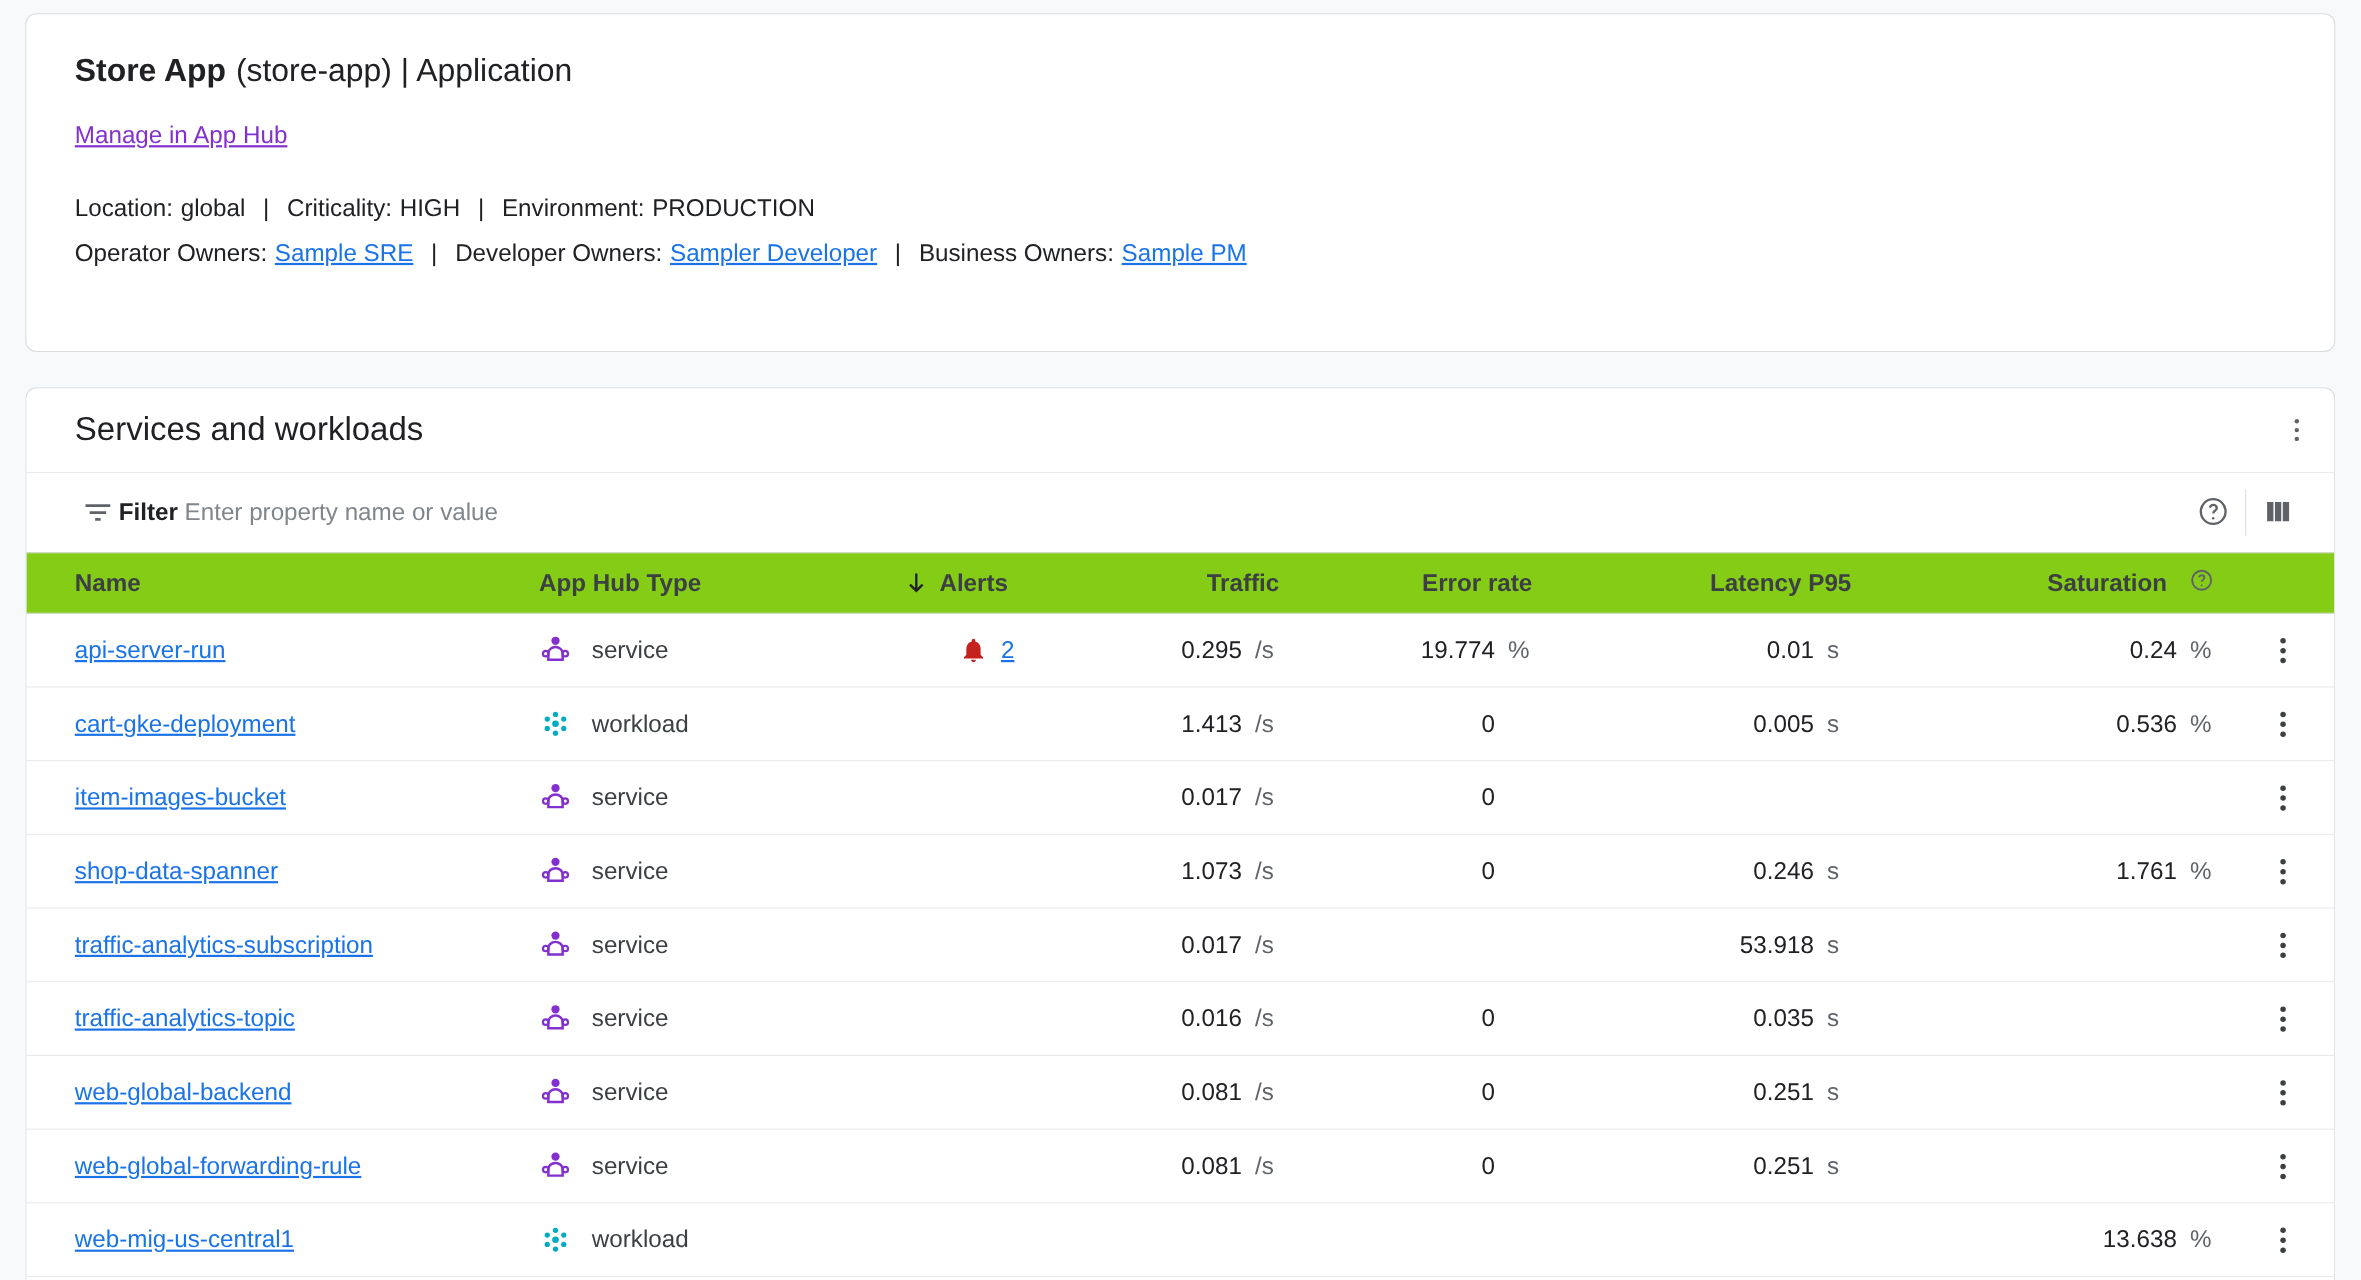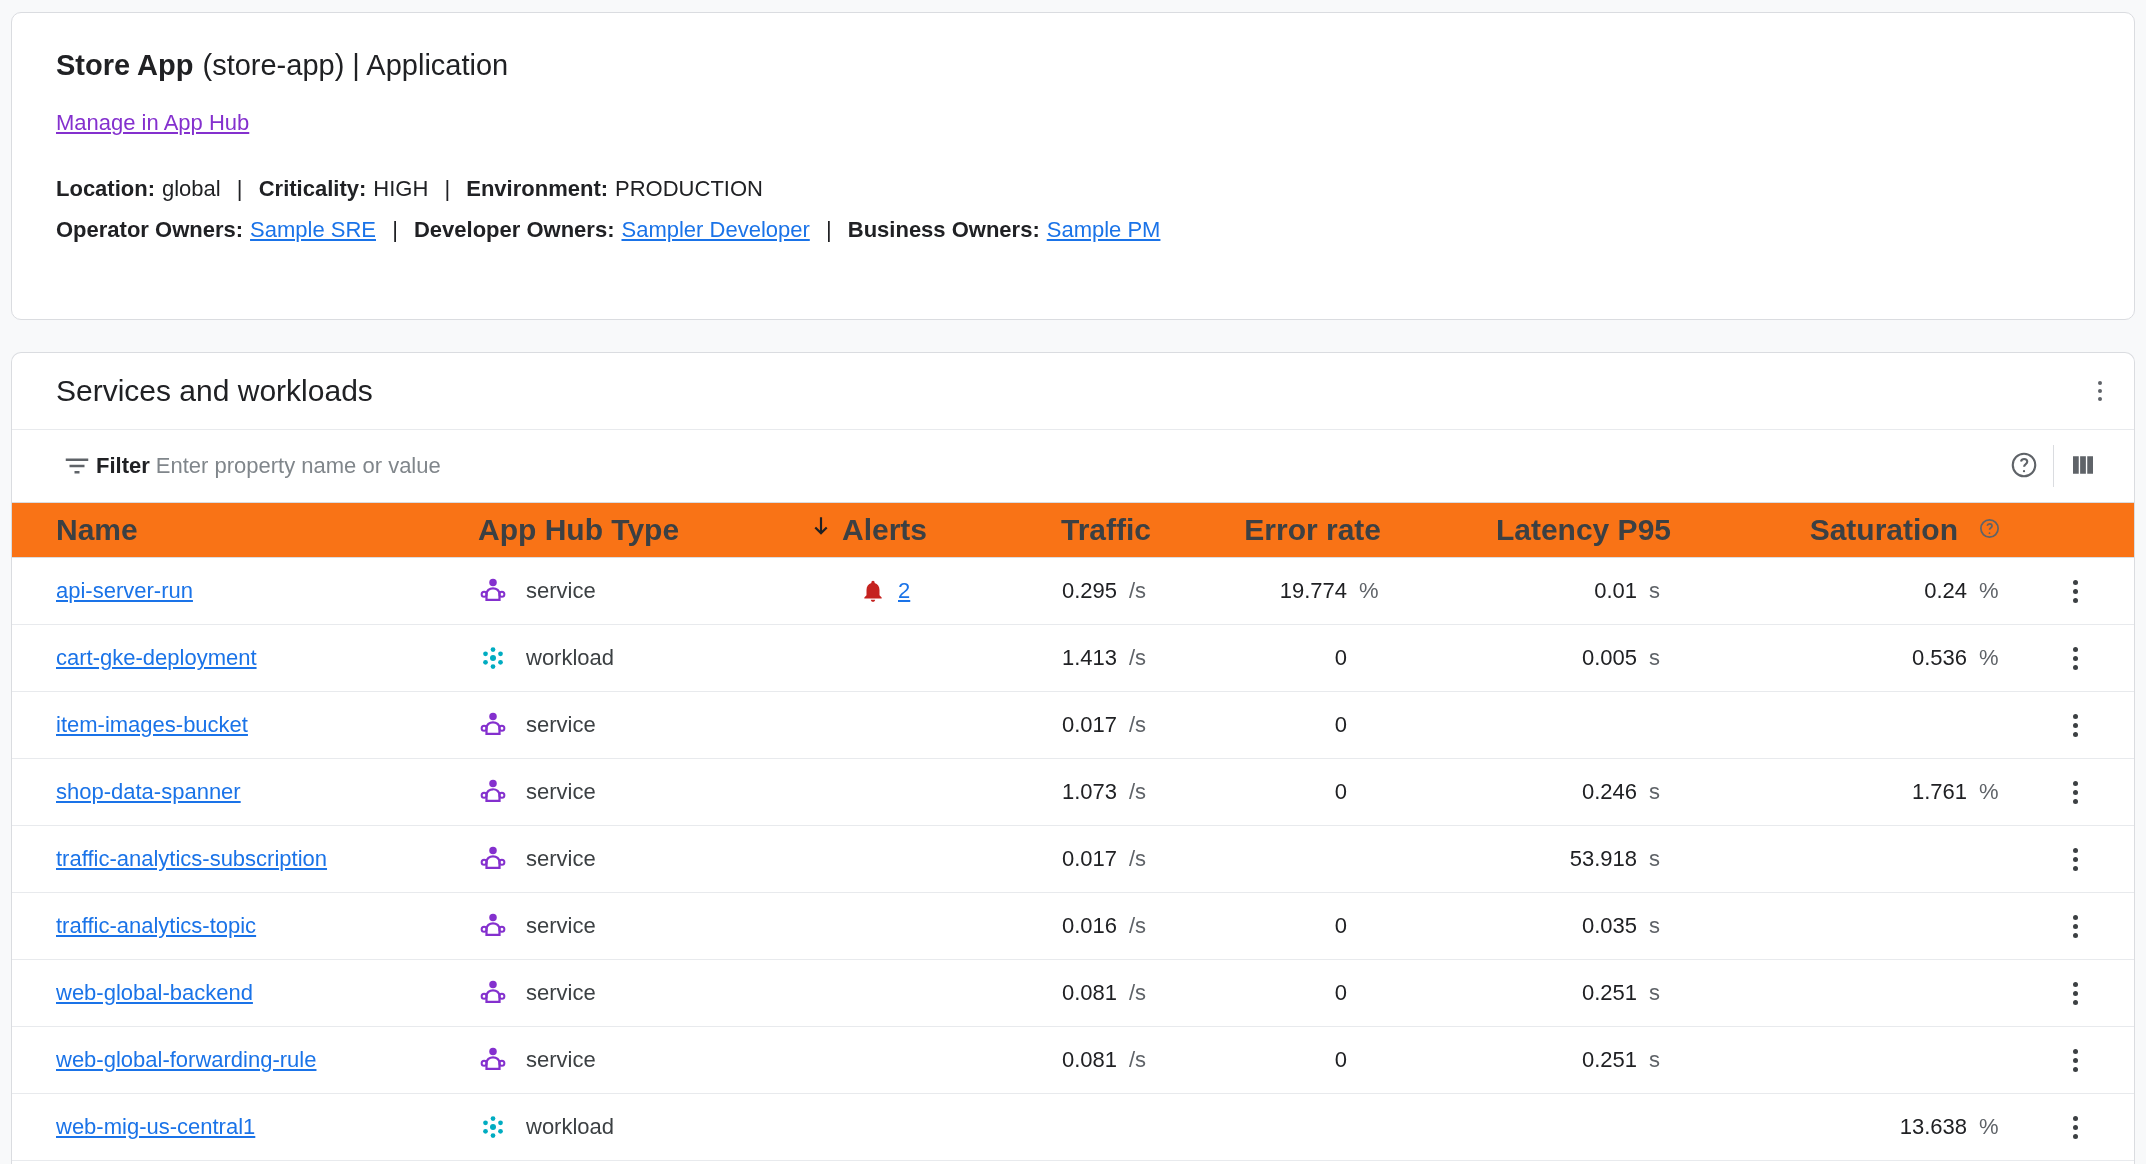--- a/index.html
+++ b/index.html
@@ -2,52 +2,52 @@
 <html style="--link_blue: #1a73e8; --purple_link: #8430ce; --service_purple: #8430ce; --workload_teal: #00acc1; --alert_red: #c5221f;"><head>
 <meta charset="utf-8">
 <style>
   html,body{margin:0;padding:0;}
   body{
     width:2146px;height:1164px;overflow:hidden;
     background:#f8f9fa;color:#202124;
     font-family:"Liberation Sans", sans-serif;
   }
   a{text-decoration:underline;cursor:pointer;}
-  .card{background:#fff;border:1px solid #dadce0;border-radius:10px;margin:0 11px;box-sizing:border-box;}
+  .card{background:#fff;border:1px solid #dadce0;border-radius:10px;margin:0 23px;box-sizing:border-box;}
 
   
   #card-app{margin-top:12px;height:308px;padding:36px 44px;}
   h1{font-size:29px;font-weight:400;margin:0;color:#202124;}
   .tb{font-weight:700;}
   .trest{margin-left:9px;}
   .manage{display:inline-block;margin-top:28px;font-size:22px;color:var(--purple_link,#8430ce);}
   .meta{font-size:22px;line-height:41px;color:#202124;}
   .meta1{margin-top:32px;}
-  .lbl{font-weight:700;margin-right:7px;}
+  .lbl{font-weight:400;margin-right:7px;}
   .sep{margin:0 10px;}
   .meta a{color:var(--link_blue,#1a73e8);}
 
   
   #card-panel{margin-top:32px;height:812px;border-radius:10px 10px 0 0;border-bottom:none;overflow:hidden;}
   .panel-head{height:76px;display:flex;align-items:center;justify-content:space-between;padding:0 26px 0 44px;}
   .panel-head h2{font-size:30px;font-weight:400;margin:0;}
   .iconbtn{background:none;border:none;padding:6px;cursor:pointer;display:flex;align-items:center;justify-content:center;}
   .dots{display:flex;flex-direction:column;gap:4px;align-items:center;}
   .dots i{display:block;width:5px;height:5px;border-radius:50%;background:#3c4043;}
   .dots.gray i{background:#5f6368;width:4px;height:4px;}
 
   .toolbar{height:72px;display:flex;align-items:center;gap:4px;padding:0 30px 0 50px;border-top:1px solid #e8eaed;}
   .flabel{font-weight:700;font-size:22px;color:#202124;}
   .toolbar input{flex:1;min-width:0;border:none;outline:none;background:transparent;font-size:22px;font-family:inherit;color:#14532d;}
   .toolbar input::placeholder{color:#80868b;}
   .vdiv{width:1px;height:42px;background:#dadce0;margin:0 4px;}
 
   
   .grid-row{display:grid;grid-template-columns:440px 330px 200px 185px 230px 290px 330px minmax(0,1fr);align-items:center;}
-  .thead{height:54px;background:#f97316;border-top:1px solid #dadce0;border-bottom:1px solid #dadce0;font-size:30px;font-weight:700;color:#3c4043;}
+  .thead{height:54px;background:#84cc16;border-top:1px solid #dadce0;border-bottom:1px solid #dadce0;font-size:22px;font-weight:700;color:#3c4043;}
   .trow{height:66px;border-bottom:1px solid #e8eaed;font-size:22px;}
   .cell{min-width:0;}
   .c-name{padding-left:44px;}
   .c-name a{color:var(--link_blue,#1a73e8);}
   .c-type{display:flex;align-items:center;gap:18px;padding-left:26px;}
   .ticon{display:flex;align-items:center;}
   .tlabel{color:#3c4043;}
   .thead .c-alerts{display:flex;align-items:flex-start;gap:8px;padding-left:26px;}
   .trow .c-alerts{display:flex;align-items:center;gap:12px;padding-left:78px;}
   .bell{display:flex;align-items:center;}

